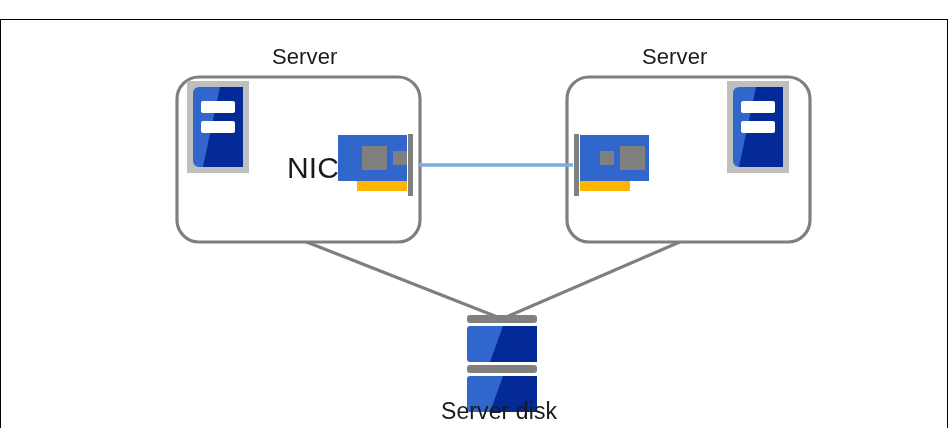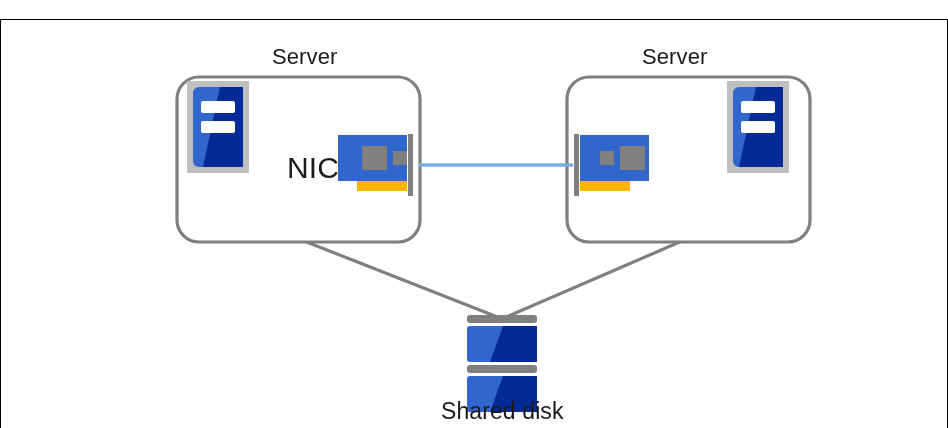--- a/index.html
+++ b/index.html
@@ -120,15 +120,15 @@
     </g>
 
   </svg>
 
   <div class="label label-server" id="label-server-left">Server</div>
 
   <div class="label label-server" id="label-server-right">Server</div>
 
   <div class="label label-nic" id="label-nic">NIC</div>
 
-  <div class="label label-disk" id="label-shared-disk">Shared disk</div>
+  <div class="label label-disk" id="label-shared-disk">Server disk</div>
 
 </div>
 
 </body></html>

